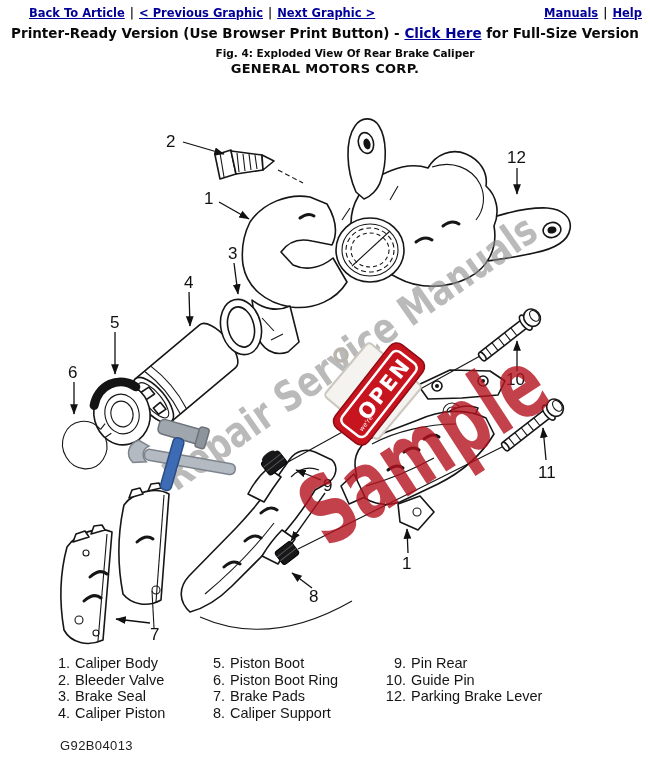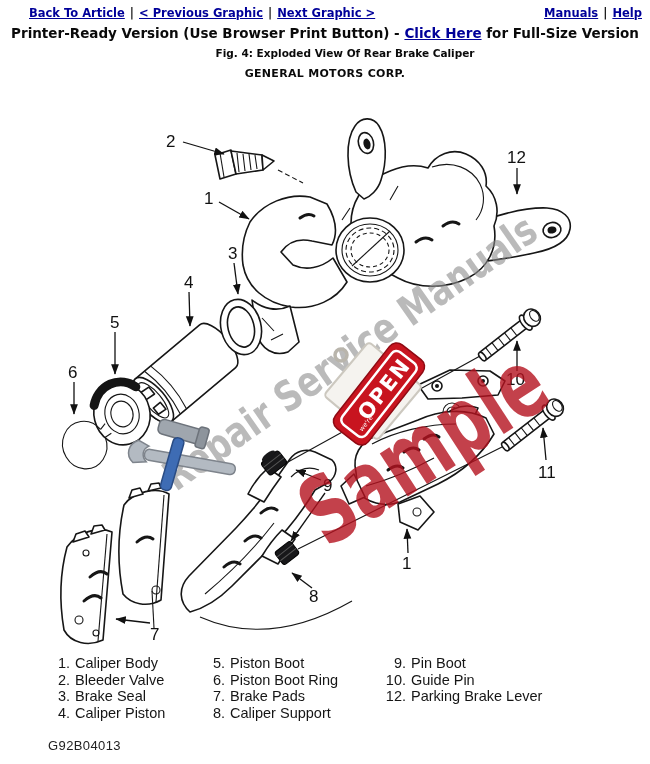--- a/index.html
+++ b/index.html
@@ -17,38 +17,38 @@
   .title{
     position:absolute;top:25px;left:0;width:650px;text-align:center;
     font-family:"DejaVu Sans",sans-serif;font-size:13.5px;font-weight:bold;color:#0a0a0a;white-space:nowrap;
   }
   .title a{color:#000099;text-decoration:underline;cursor:pointer;}
   .figcap,.company{
     position:absolute;left:0;width:650px;text-align:center;
     font-family:"DejaVu Sans",sans-serif;font-weight:bold;color:#0a0a0a;
   }
   .figcap{top:47px;font-size:10.5px;padding-left:20px;}
-  .company{top:67px;font-size:11px;letter-spacing:0.3px;}
+  .company{top:61px;font-size:13px;letter-spacing:0.3px;}
   svg.diagram{position:absolute;top:84px;left:0;}
   .o{fill:#ffffff;stroke:#161616;stroke-width:1.6;stroke-linejoin:round;}
   .t{fill:none;stroke:#161616;stroke-width:1.1;}
   .c{fill:none;stroke:#161616;stroke-width:3;stroke-linecap:round;}
   .al{stroke:#111;stroke-width:1.3;marker-end:url(#ah);}
   .cl{font-family:"Liberation Sans",sans-serif;font-size:17px;fill:#111;}
   .parts{
     position:absolute;top:655px;left:48px;display:flex;
     font-size:14.5px;line-height:16.5px;color:#161616;white-space:nowrap;
   }
   .pcol1{width:155px;}
   .pcol2{width:177px;}
   .prow{display:flex;}
   .num{width:22px;text-align:right;padding-right:5px;}
   .pcol3 .num{width:26px;}
   .code{
-    position:absolute;top:738px;left:48px;font-size:13px;color:#222;letter-spacing:0.4px;
+    position:absolute;top:738px;left:60px;font-size:13px;color:#222;letter-spacing:0.4px;
   }
 </style>
 </head>
 <body>
 
 <div class="nav">
   <span>
     <a>Back To Article</a><span class="sep">|</span><a>&lt; Previous Graphic</a><span class="sep">|</span><a>Next Graphic &gt;</a>
   </span>
   <span>
@@ -296,21 +296,21 @@
         <span>Brake Pads</span>
       </div>
     <div class="prow">
         <span class="num">8.</span>
         <span>Caliper Support</span>
       </div>
   </div>
   <div class="pcol3">
     <div class="prow">
         <span class="num">9.</span>
-        <span>Pin Boot</span>
+        <span>Pin Rear</span>
       </div>
     <div class="prow">
         <span class="num">10.</span>
         <span>Guide Pin</span>
       </div>
     <div class="prow">
         <span class="num">12.</span>
         <span>Parking Brake Lever</span>
       </div>
   </div>

